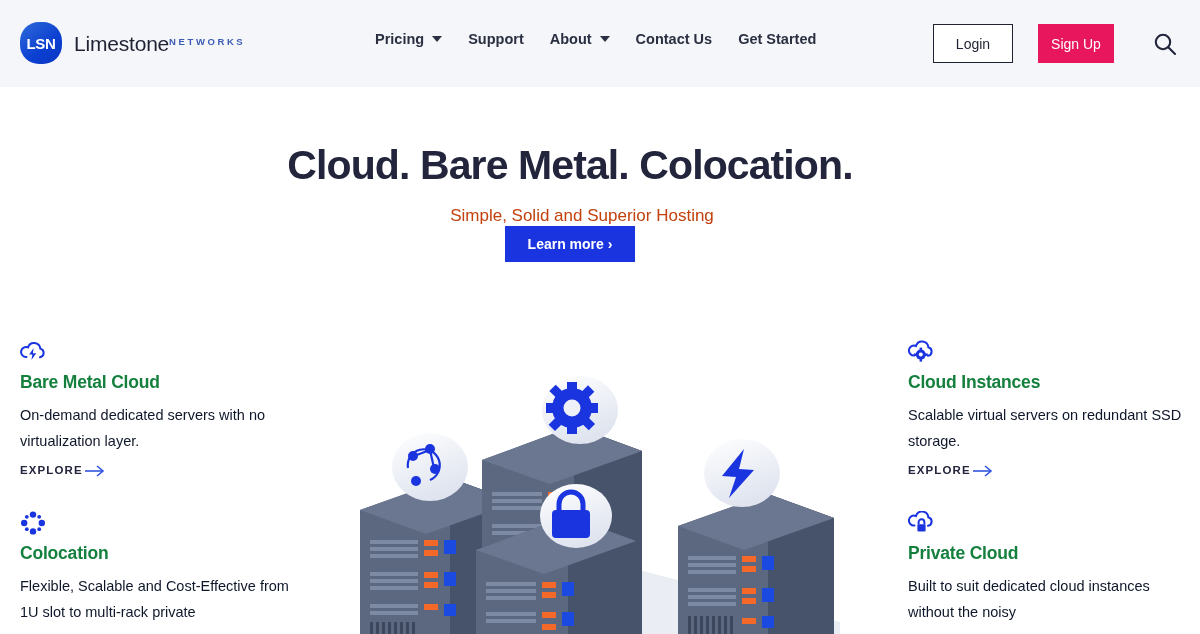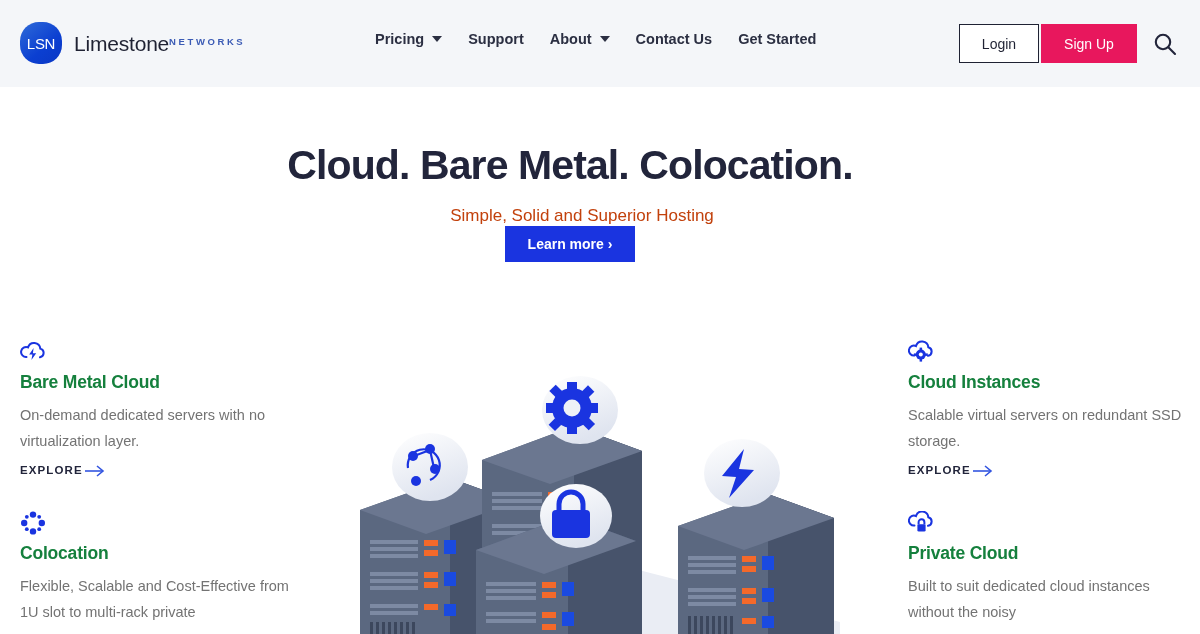--- a/index.html
+++ b/index.html
@@ -19,21 +19,21 @@
     display: flex; align-items: center;
   }
   .brand {
     position: absolute; left: 20px; top: 22px;
     display: flex; align-items: center; gap: 12px;
   }
   .logo-mark {
     width: 42px; height: 42px; border-radius: 19px;
     background: linear-gradient(140deg, #2f6bd8 0%, #0b3fd1 60%, #0a37c4 100%);
     display: flex; align-items: center; justify-content: center;
-    color: #ffffff; font-size: 15px; font-weight: 400;
+    color: #ffffff; font-size: 15px; font-weight: 700;
     letter-spacing: -0.3px;
   }
   .brand-text { display: flex; flex-direction: row; line-height: 1; }
   .brand-name {
     font-size: 21px; color: #1f2233; letter-spacing: -0.2px;
     font-weight: 400;
   }
   .brand-sub {
     font-size: 9.5px; color: #3b5bb5; letter-spacing: 2.6px;
     font-weight: 700; margin-top: 4px;
@@ -51,31 +51,31 @@
   .caret {
     width: 0; height: 0;
     border-left: 5.5px solid transparent;
     border-right: 5.5px solid transparent;
     border-top: 6px solid #2b2f42;
     display: inline-block;
   }
 
   .actions {
     position: absolute; right: 18px; top: 24px;
-    display: flex; align-items: center; gap: 2px;
+    display: flex; align-items: center; gap: 25px;
   }
   .btn-login {
     width: 80px; height: 39px;
     background: #ffffff; border: 1.4px solid #1f2233;
     font-size: 14px; color: #1f2233;
     display: flex; align-items: center; justify-content: center;
     cursor: pointer;
   }
   .btn-signup {
-    width: 96px; height: 39px;
+    width: 76px; height: 39px;
     background: #e8175d; border: none;
     font-size: 14px; color: #ffffff;
     display: flex; align-items: center; justify-content: center;
     cursor: pointer;
   }
   .search-btn {
     width: 34px; height: 34px; margin-left: 9px;
     display: flex; align-items: center; justify-content: center;
     cursor: pointer; background: transparent; border: none;
   }
@@ -105,21 +105,21 @@
   .col-left  { left: 20px; }
   .col-right { left: 908px; }
 
   .feature { position: absolute; width: 290px; }
   .feature-icon { height: 26px; margin-bottom: 6px; }
   .feature-title {
     font-size: 17.5px; font-weight: 700; color: #15803d;
     letter-spacing: -0.2px; margin-bottom: 10px;
   }
   .feature-desc {
-    font-size: 14.5px; color: #737373; line-height: 1.78;
+    font-size: 14.5px; color: #0f172a; line-height: 1.78;
   }
   .explore {
     margin-top: 8px; display: inline-flex; align-items: center; gap: 1px;
     font-size: 11.5px; font-weight: 600; letter-spacing: 1.1px;
     color: #22253b; cursor: pointer;
   }
   .explore svg { display: block; }
 
   
   .illustration {

